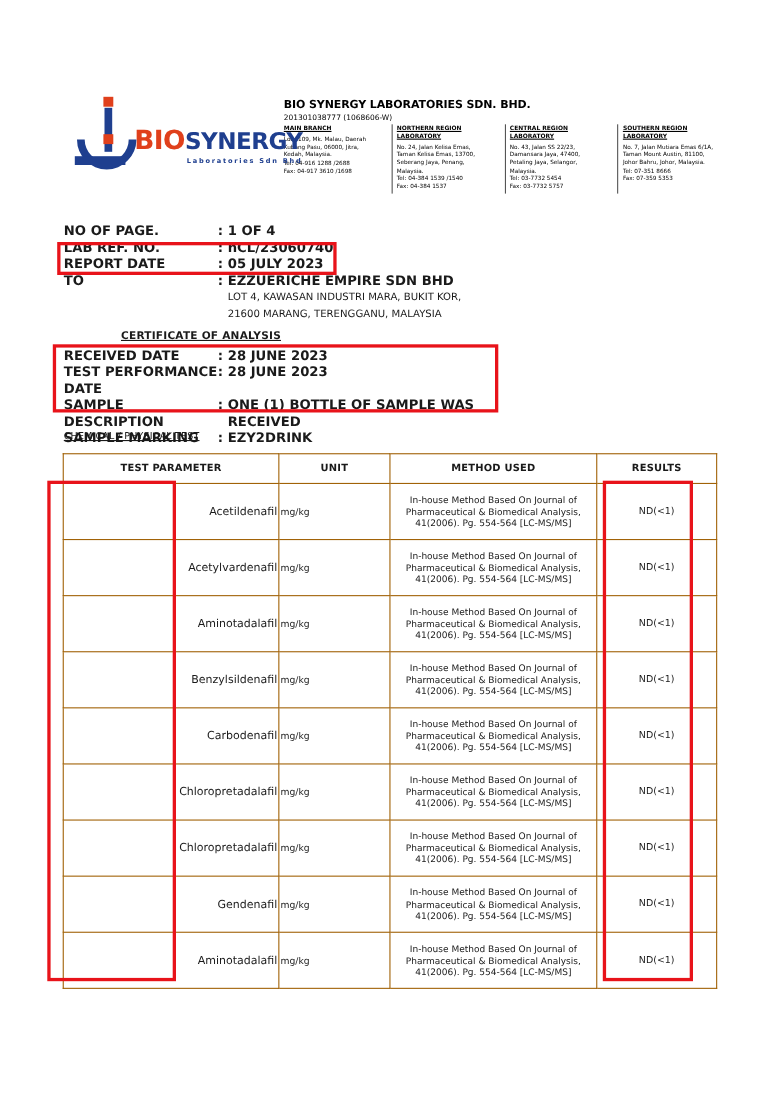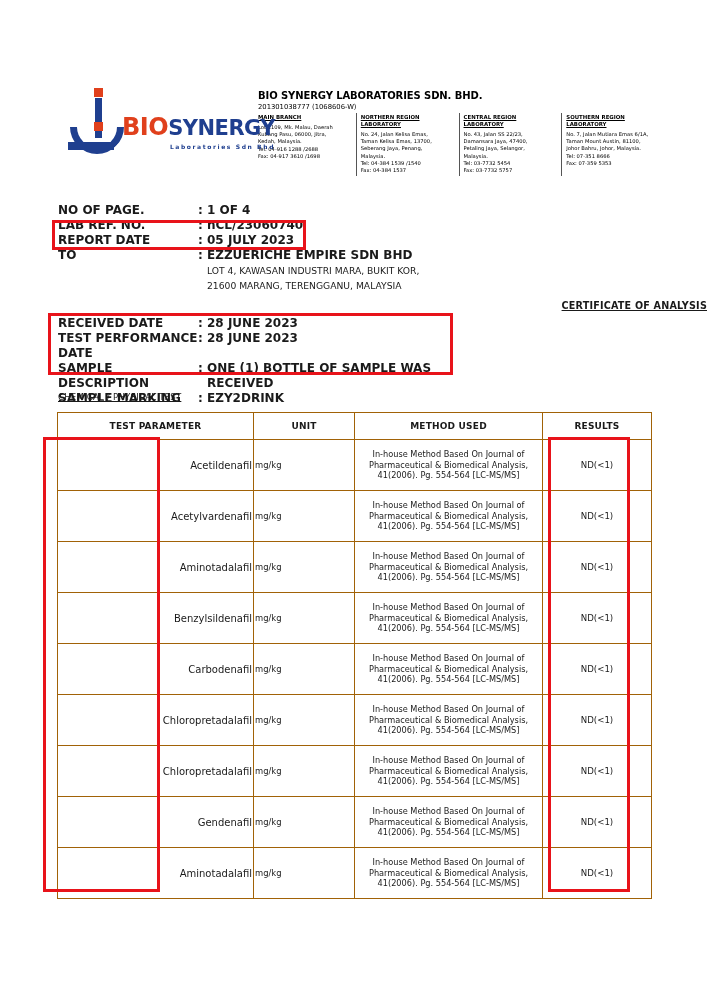--- a/index.html
+++ b/index.html
@@ -184,21 +184,21 @@
     padding-left: 149px;
     font-size: 9.2px;
     line-height: 15px;
   }
 
   .coa-title {
     position: absolute;
     left: 0;
     top: 300px;
     width: 707px;
-    text-align: right;
+    text-align: left;
     padding-left: 110px;
     box-sizing: border-box;
     font-size: 9.6px;
     font-weight: bold;
     text-decoration: underline;
     letter-spacing: 0.2px;
   }
 
   .info2 {
     position: absolute;

